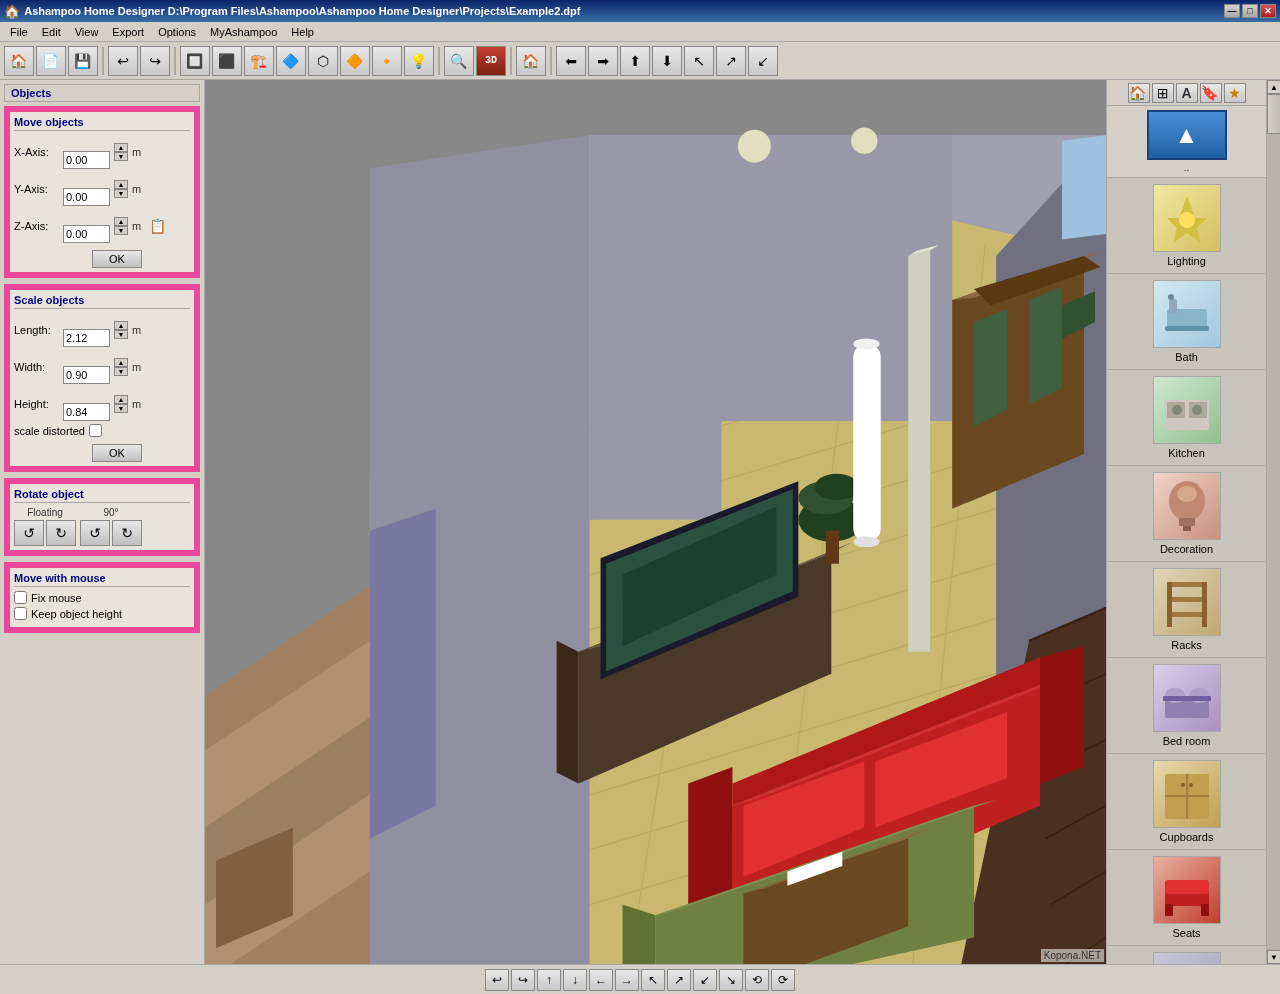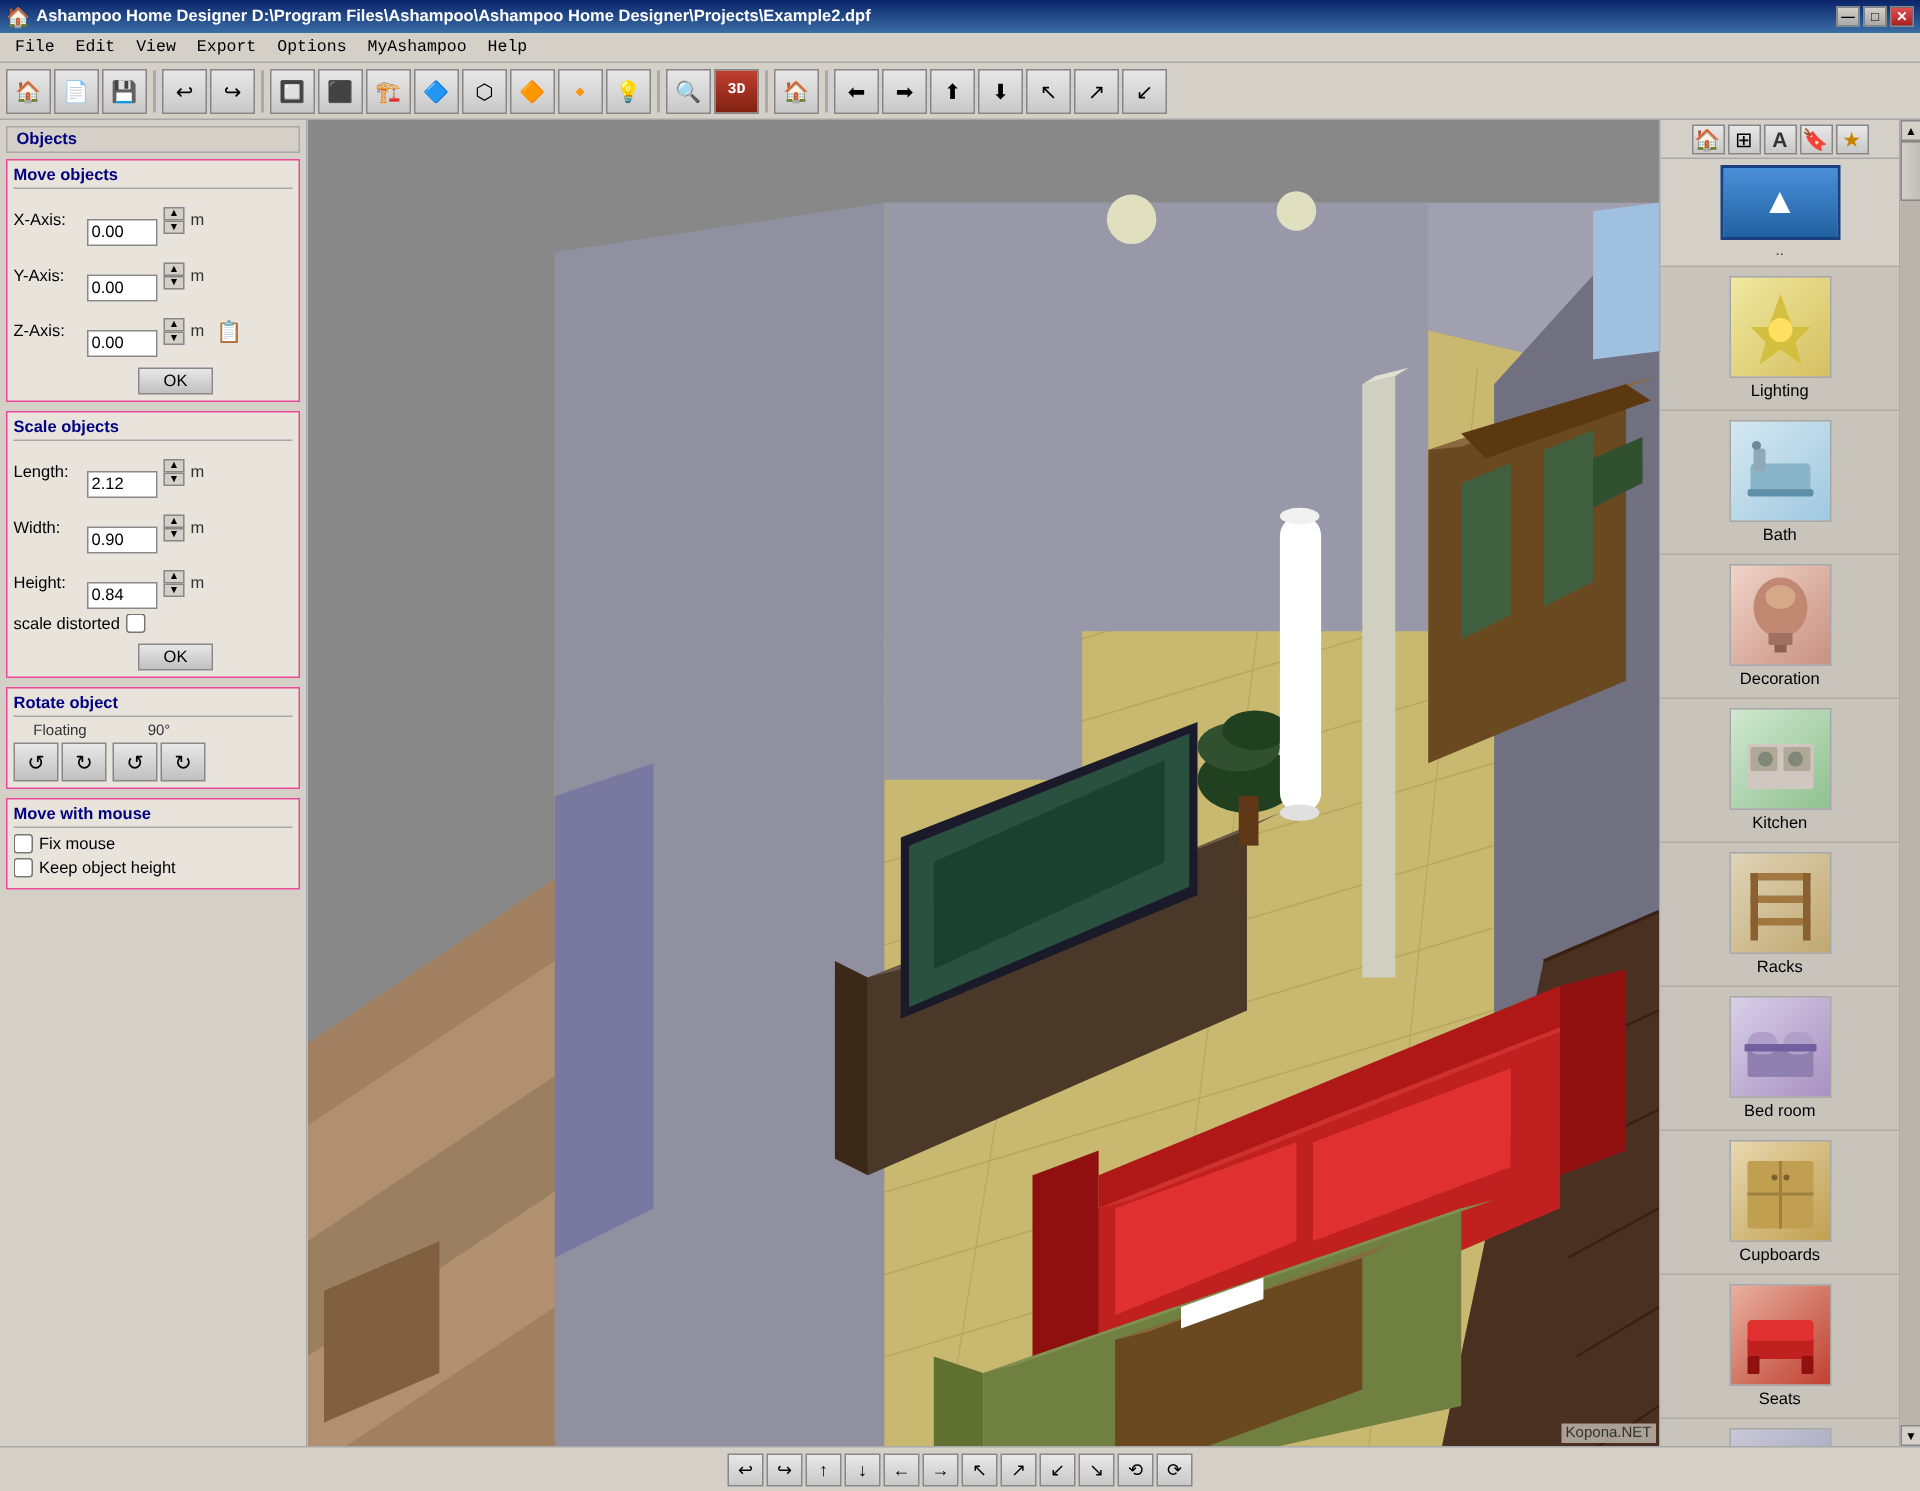--- a/index.html
+++ b/index.html
@@ -35,21 +35,20 @@
       align-items: center;
       padding: 0 4px;
       gap: 2px;
       border-bottom: 1px solid #a8a8a8;
     }
     .menu-item {
       padding: 2px 6px;
       font-size: 11px;
       cursor: pointer;
       color: #000;
-      font-family: Liberation Mono, monospace;
     }
 
     
     #toolbar {
       height: 38px;
       background: #d4d0c8;
       display: flex;
       align-items: center;
       padding: 2px 4px;
       gap: 2px;
@@ -73,21 +72,21 @@
 
     
     #left-panel {
       width: 205px;
       background: #d4d0c8;
       border-right: 1px solid #a8a8a8;
       padding: 4px;
       flex-shrink: 0;
     }
     .panel-section {
-      border: 1px solid #ec4899;
+      border: 6px solid #ec4899;
       background: #e8e4dc;
       margin-bottom: 6px;
       padding: 4px;
     }
     .panel-title {
       color: #000080;
       font-weight: bold;
       font-size: 11px;
       margin-bottom: 4px;
       border-bottom: 1px solid #a8a8a8;
@@ -621,41 +620,41 @@
             <svg width="60" height="60" viewBox="0 0 60 60">
               <rect x="10" y="25" width="40" height="20" rx="3" fill="#8ab4c8"></rect>
               <rect x="8" y="42" width="44" height="5" rx="2" fill="#6090a8"></rect>
               <rect x="12" y="15" width="8" height="15" rx="2" fill="#90a8b8"></rect>
               <circle cx="14" cy="13" r="3" fill="#70889a"></circle>
             </svg>
           </div>
           <span class="category-label">Bath</span>
         </div>
         <div class="category-item">
-          <div class="category-icon icon-decoration">
-            <svg width="60" height="60" viewBox="0 0 60 60">
-              <ellipse cx="30" cy="25" rx="18" ry="20" fill="#c08870"></ellipse>
-              <rect x="22" y="42" width="16" height="8" rx="1" fill="#a07060"></rect>
-              <rect x="26" y="50" width="8" height="5" fill="#8a6050"></rect>
-              <ellipse cx="30" cy="18" rx="10" ry="8" fill="#d4a888"></ellipse>
-            </svg>
-          </div>
-          <span class="category-label">Decoration</span>
-        </div>
-        <div class="category-item">
           <div class="category-icon icon-kitchen">
             <svg width="60" height="60" viewBox="0 0 60 60">
               <rect x="8" y="20" width="44" height="30" rx="2" fill="#d0c8c0"></rect>
               <rect x="10" y="22" width="18" height="16" rx="1" fill="#b0a898"></rect>
               <rect x="32" y="22" width="18" height="16" rx="1" fill="#b0a898"></rect>
               <circle cx="20" cy="30" r="5" fill="#808878"></circle>
               <circle cx="40" cy="30" r="5" fill="#808878"></circle>
             </svg>
           </div>
           <span class="category-label">Kitchen</span>
+        </div>
+        <div class="category-item">
+          <div class="category-icon icon-decoration">
+            <svg width="60" height="60" viewBox="0 0 60 60">
+              <ellipse cx="30" cy="25" rx="18" ry="20" fill="#c08870"></ellipse>
+              <rect x="22" y="42" width="16" height="8" rx="1" fill="#a07060"></rect>
+              <rect x="26" y="50" width="8" height="5" fill="#8a6050"></rect>
+              <ellipse cx="30" cy="18" rx="10" ry="8" fill="#d4a888"></ellipse>
+            </svg>
+          </div>
+          <span class="category-label">Decoration</span>
         </div>
         <div class="category-item">
           <div class="category-icon icon-racks">
             <svg width="60" height="60" viewBox="0 0 60 60">
               <rect x="10" y="10" width="40" height="5" fill="#a07840"></rect>
               <rect x="10" y="25" width="40" height="5" fill="#a07840"></rect>
               <rect x="10" y="40" width="40" height="5" fill="#a07840"></rect>
               <rect x="10" y="10" width="5" height="45" fill="#8a6030"></rect>
               <rect x="45" y="10" width="5" height="45" fill="#8a6030"></rect>
             </svg>

